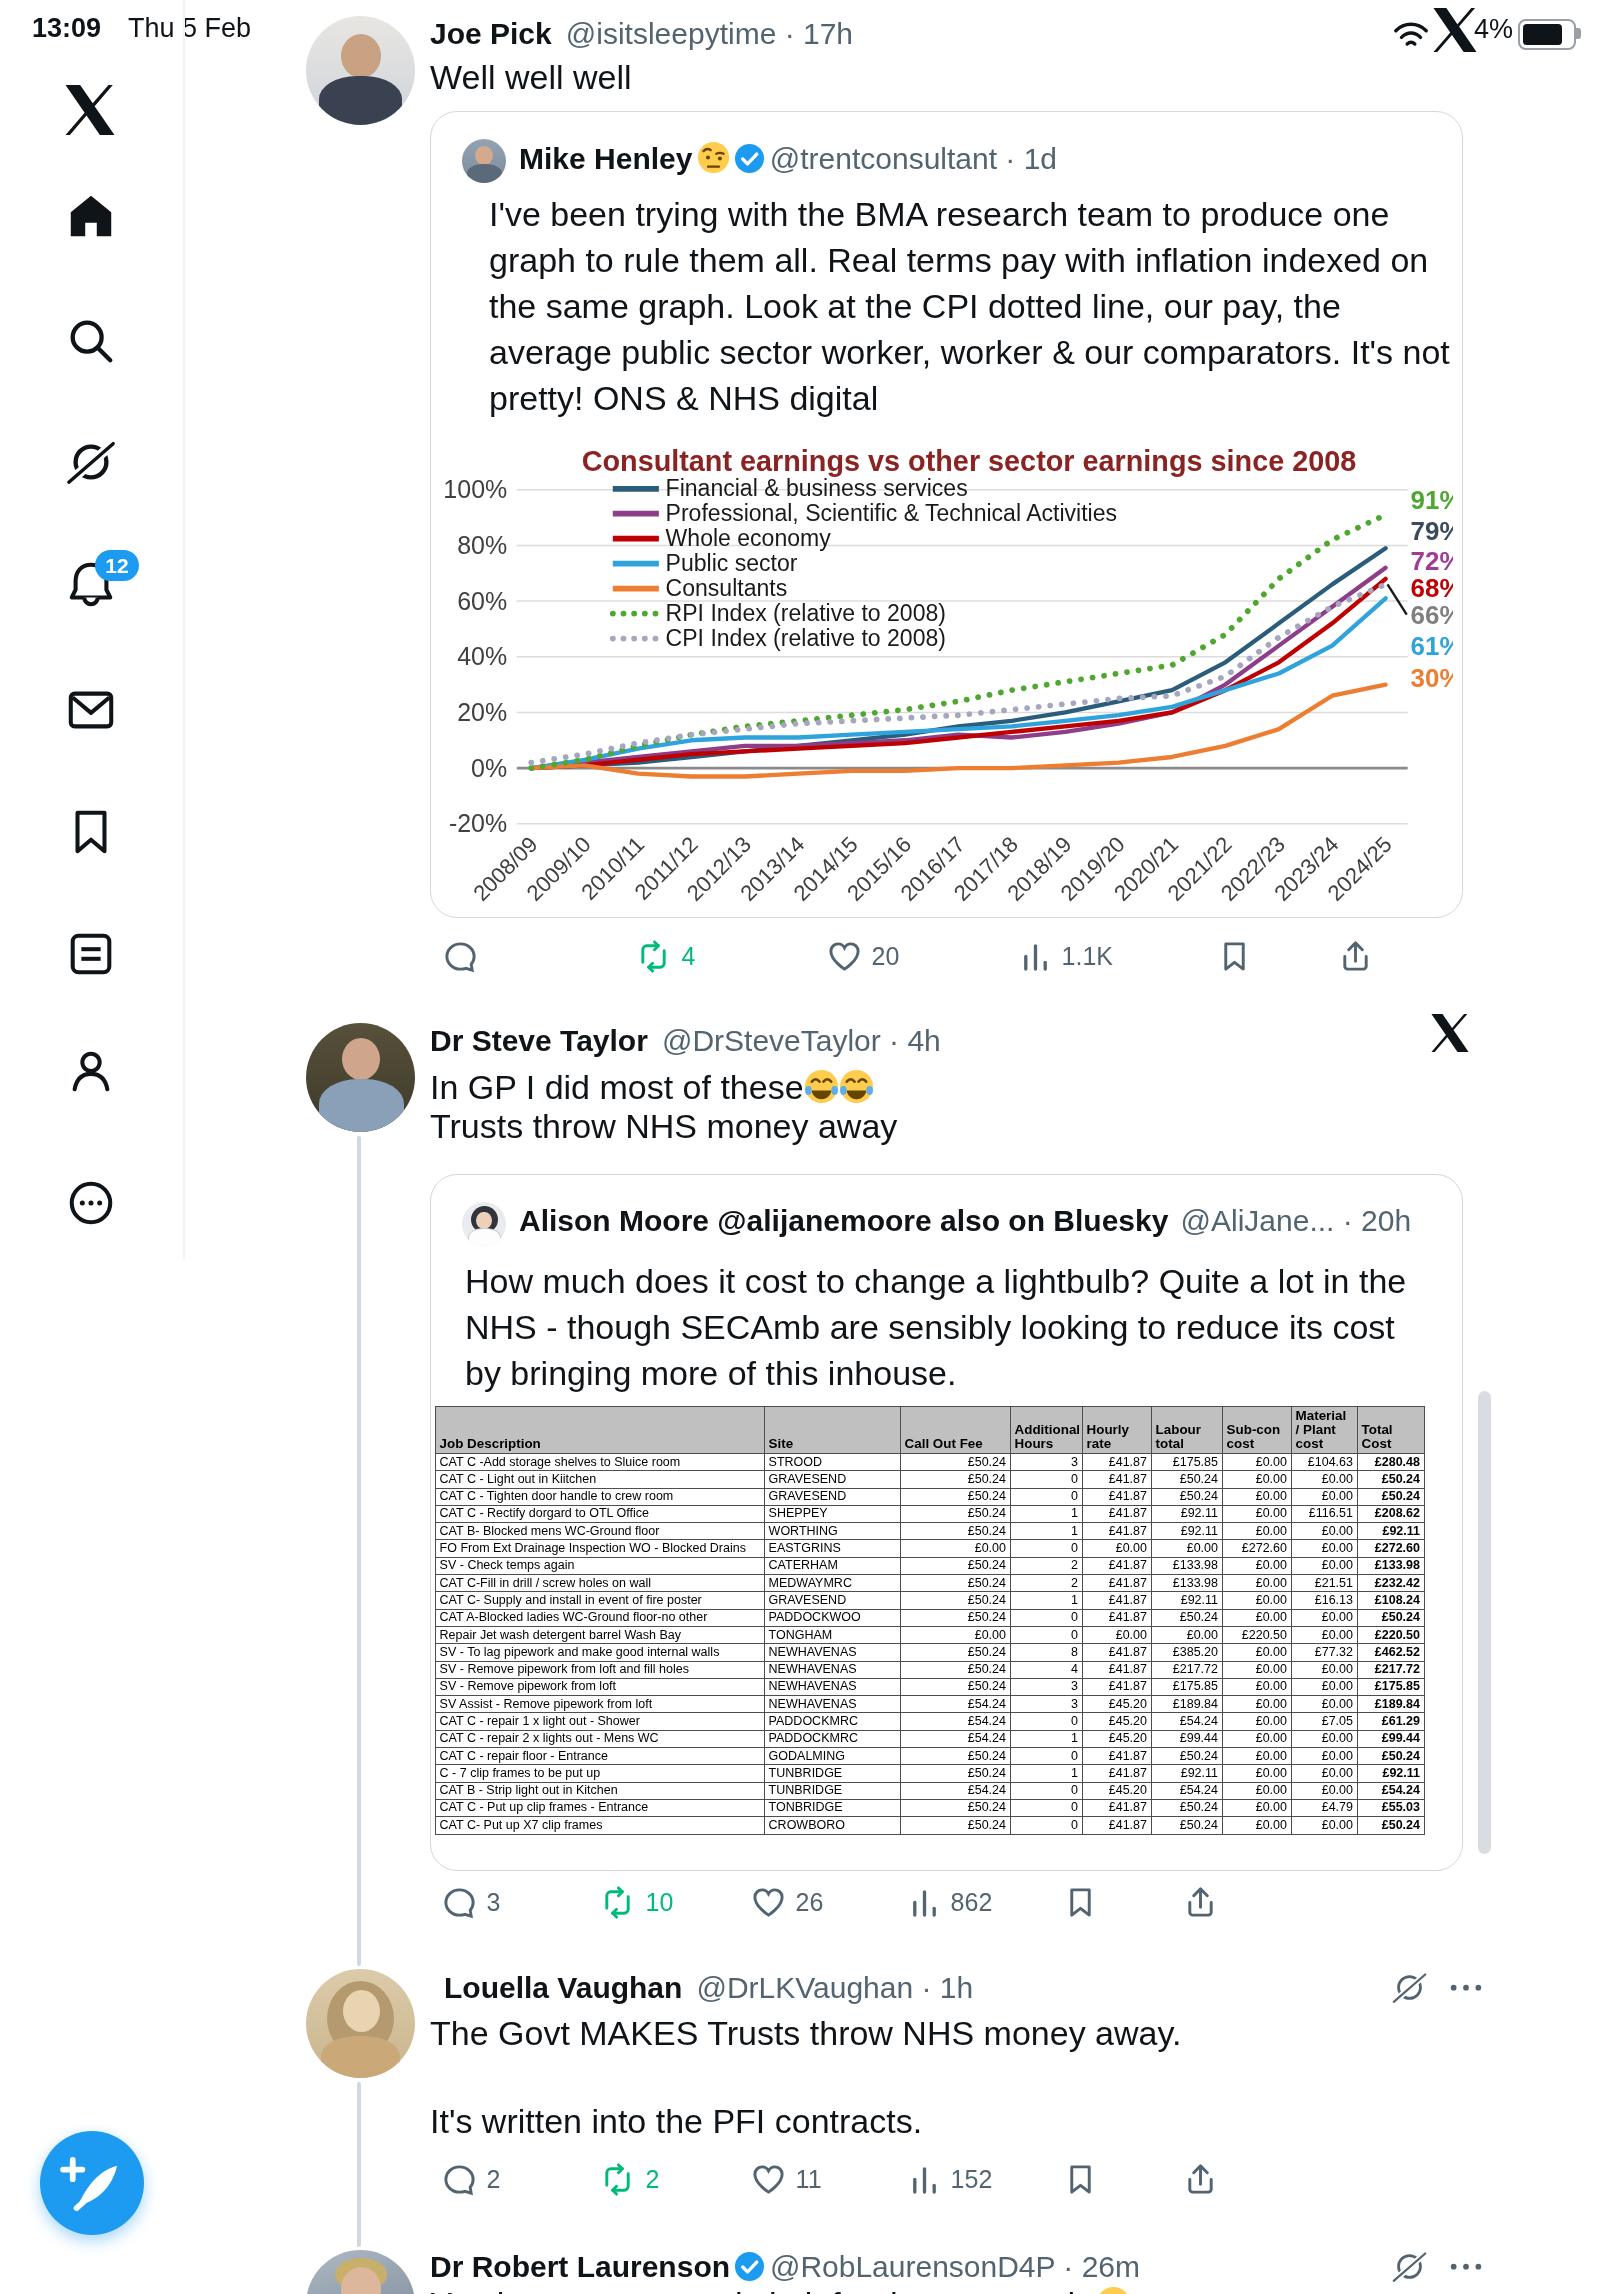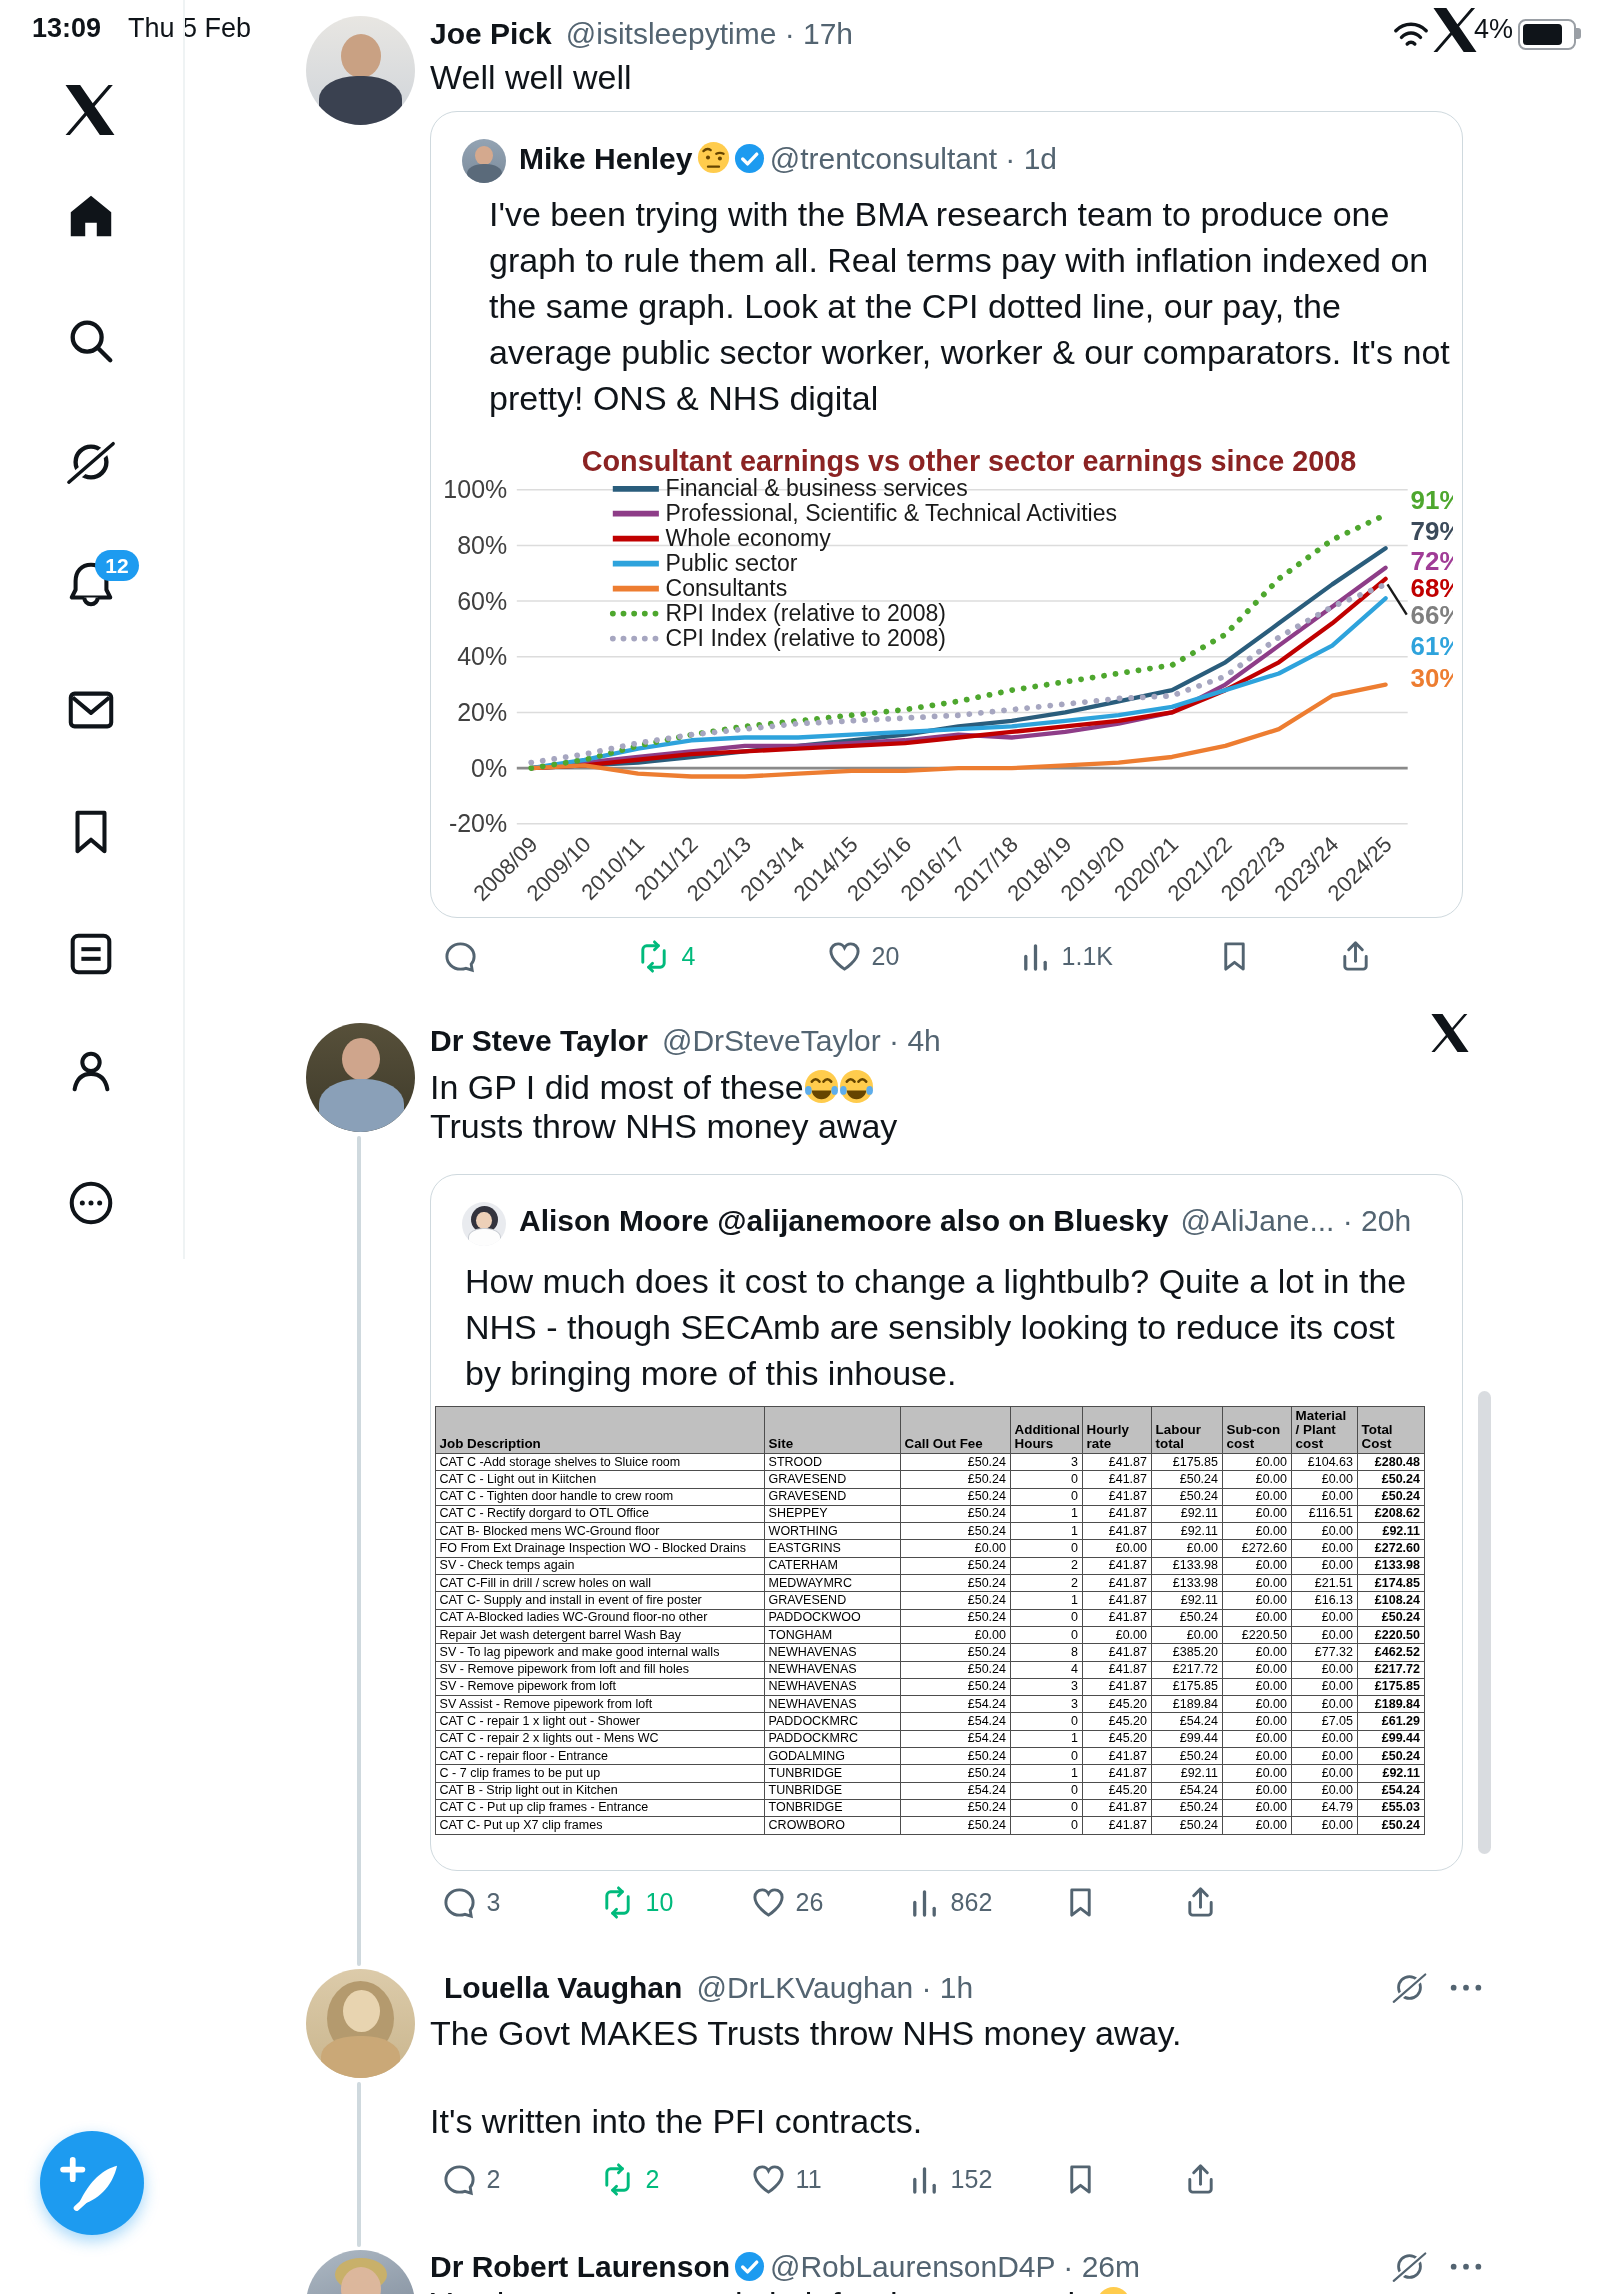--- a/index.html
+++ b/index.html
@@ -426,21 +426,21 @@
             </tr>
             <tr>
               <td>CAT C-Fill in drill / screw holes on wall</td>
               <td>MEDWAYMRC</td>
               <td class="num">£50.24</td>
               <td class="num">2</td>
               <td class="num">£41.87</td>
               <td class="num">£133.98</td>
               <td class="num">£0.00</td>
               <td class="num">£21.51</td>
-              <td class="tot">£174.85</td>
+              <td class="tot">£232.42</td>
             </tr>
             <tr>
               <td>CAT C- Supply and install in event of fire poster</td>
               <td>GRAVESEND</td>
               <td class="num">£50.24</td>
               <td class="num">1</td>
               <td class="num">£41.87</td>
               <td class="num">£92.11</td>
               <td class="num">£0.00</td>
               <td class="num">£16.13</td>

